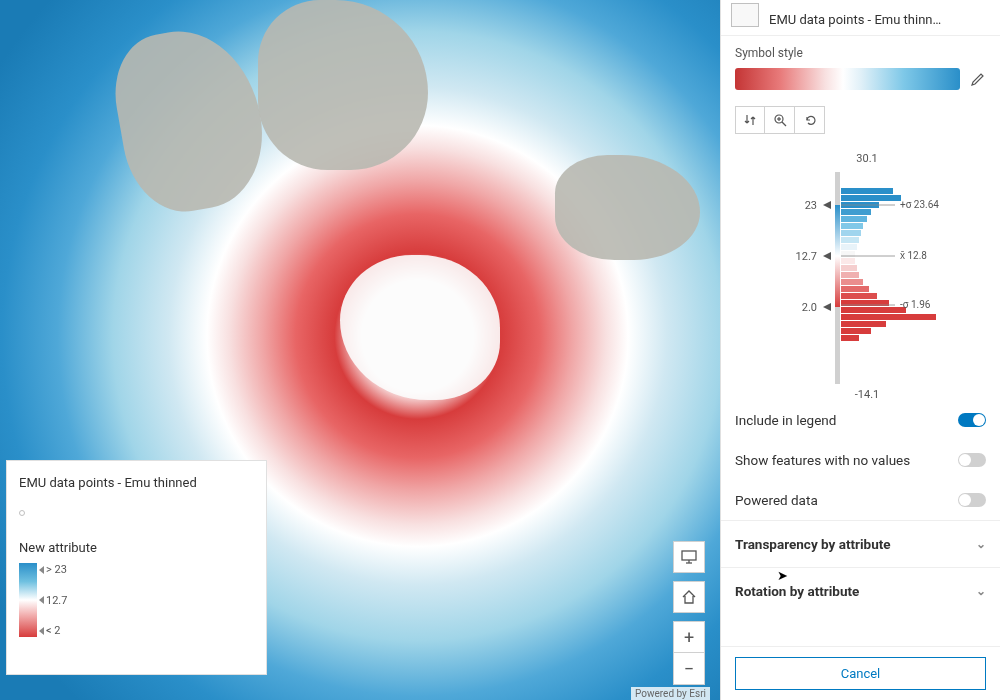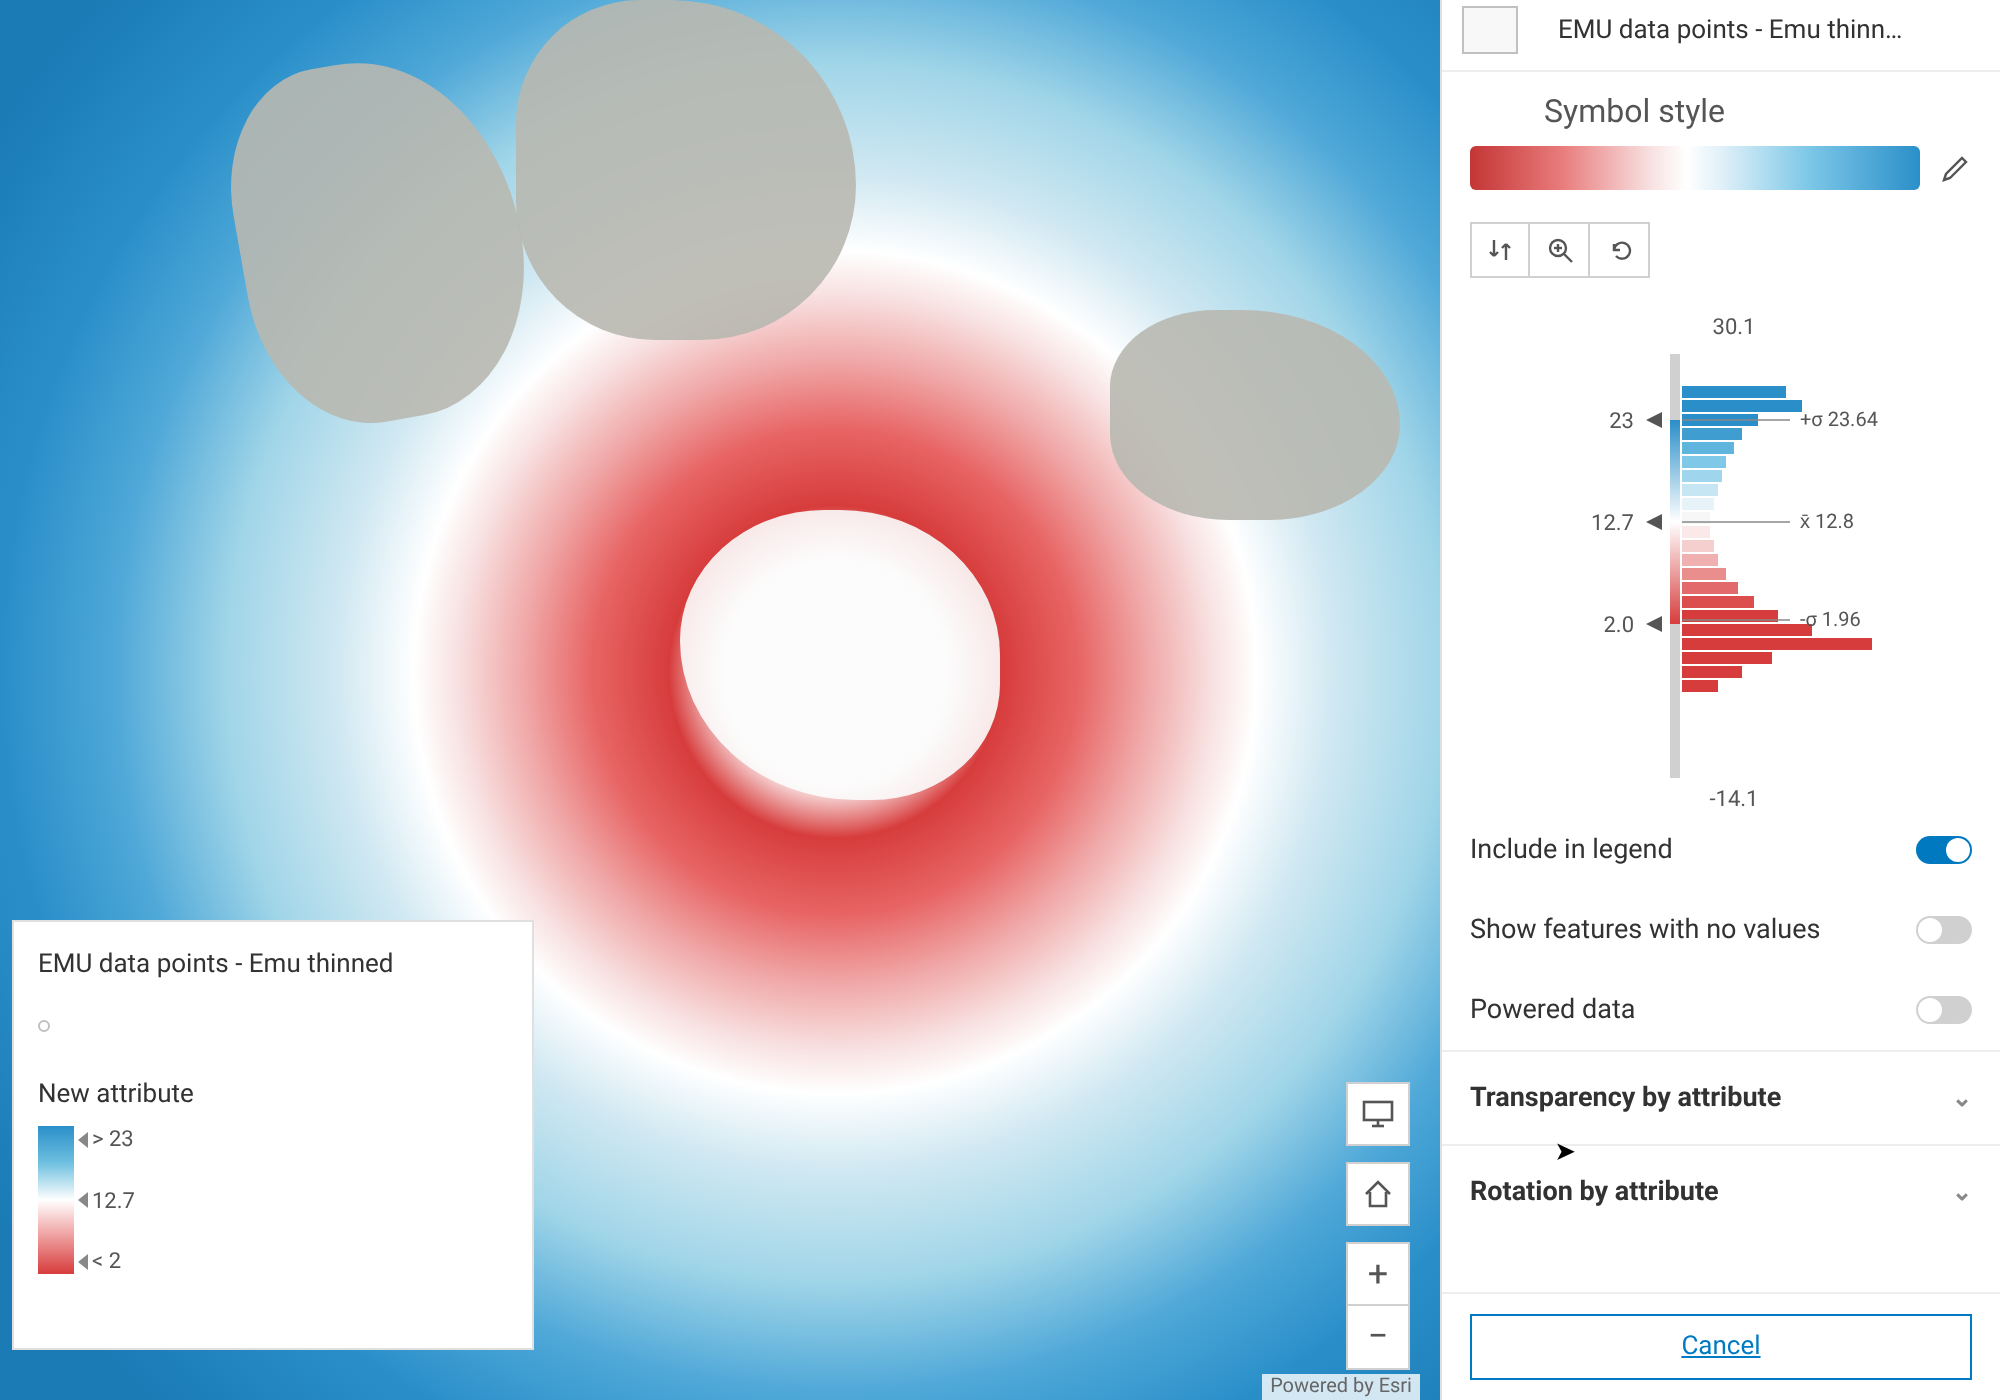--- a/index.html
+++ b/index.html
@@ -136,45 +136,44 @@
       height: 700px;
       background: #ffffff;
       border-left: 1px solid #e0e0e0;
       display: flex;
       flex-direction: column;
       font-size: 13px;
       color: #323232;
     }
     .panel-header {
       display: flex;
-      align-items: center;
+      align-items: flex-end;
       padding: 3px 12px 8px 10px;
       border-bottom: 1px solid #eee;
-      gap: 20px;
+      gap: 10px;
     }
     .panel-header-swatch {
       width: 28px;
       height: 24px;
       border: 1px solid #c0c0c0;
       background: #f8f8f8;
     }
     .panel-header-title {
       font-size: 13px;
       white-space: nowrap;
       overflow: hidden;
       text-overflow: ellipsis;
     }
     .section {
       padding: 10px 14px;
     }
     .section-label {
-      font-size: 16px;
+      font-size: 12px;
       color: #555;
       margin-bottom: 8px;
-      margin-left: 37px;
     }
     .ramp-row {
       display: flex;
       align-items: center;
       gap: 10px;
     }
     .ramp-bar {
       flex: 1;
       height: 22px;
       border-radius: 3px;
@@ -269,21 +268,20 @@
     }
     .btn-primary {
       background: #007ac2;
       color: #fff;
       border-color: #007ac2;
     }
     .btn-secondary {
       background: #fff;
       color: #007ac2;
       border-color: #007ac2;
-      text-decoration: underline;
     }
     .cursor {
       position: absolute;
       right: 212px;
       top: 568px;
       font-size: 13px;
       color: #000;
     }
   </style>
 </head>

